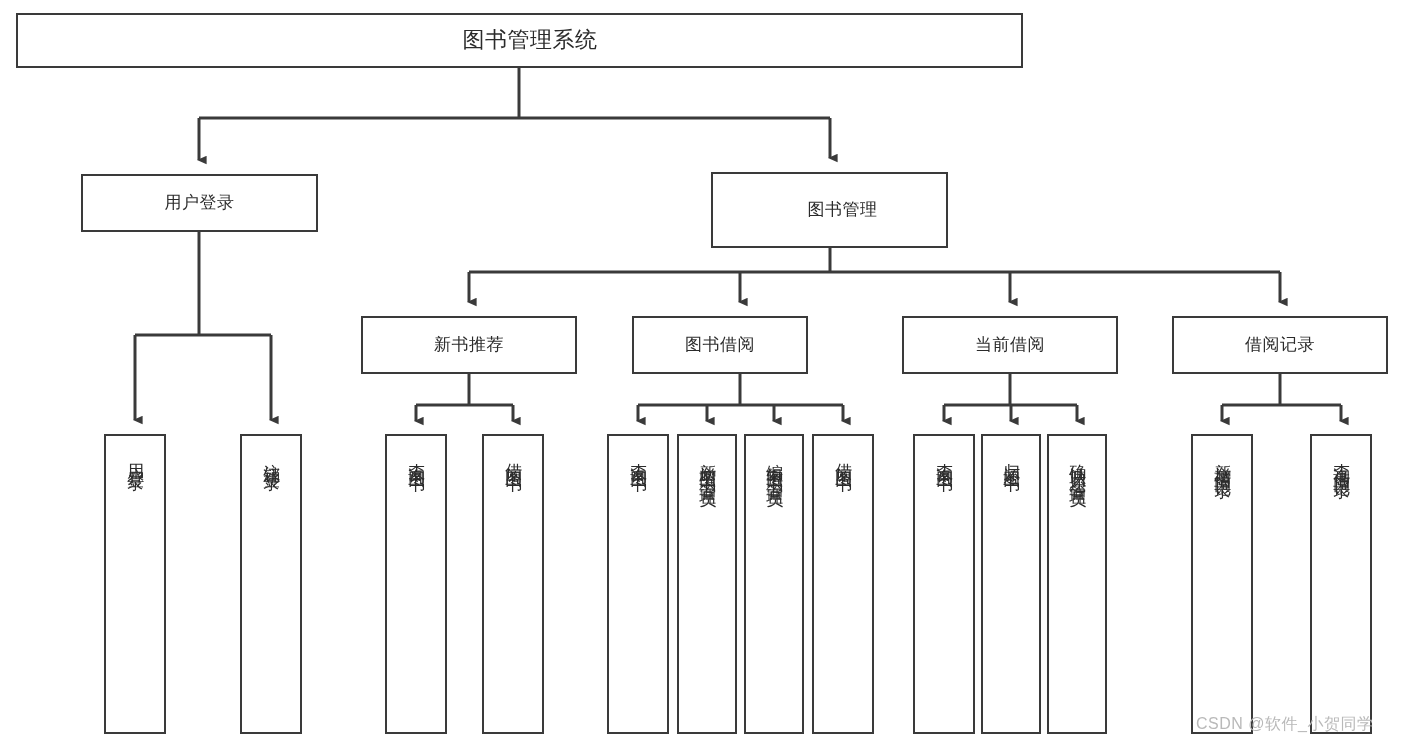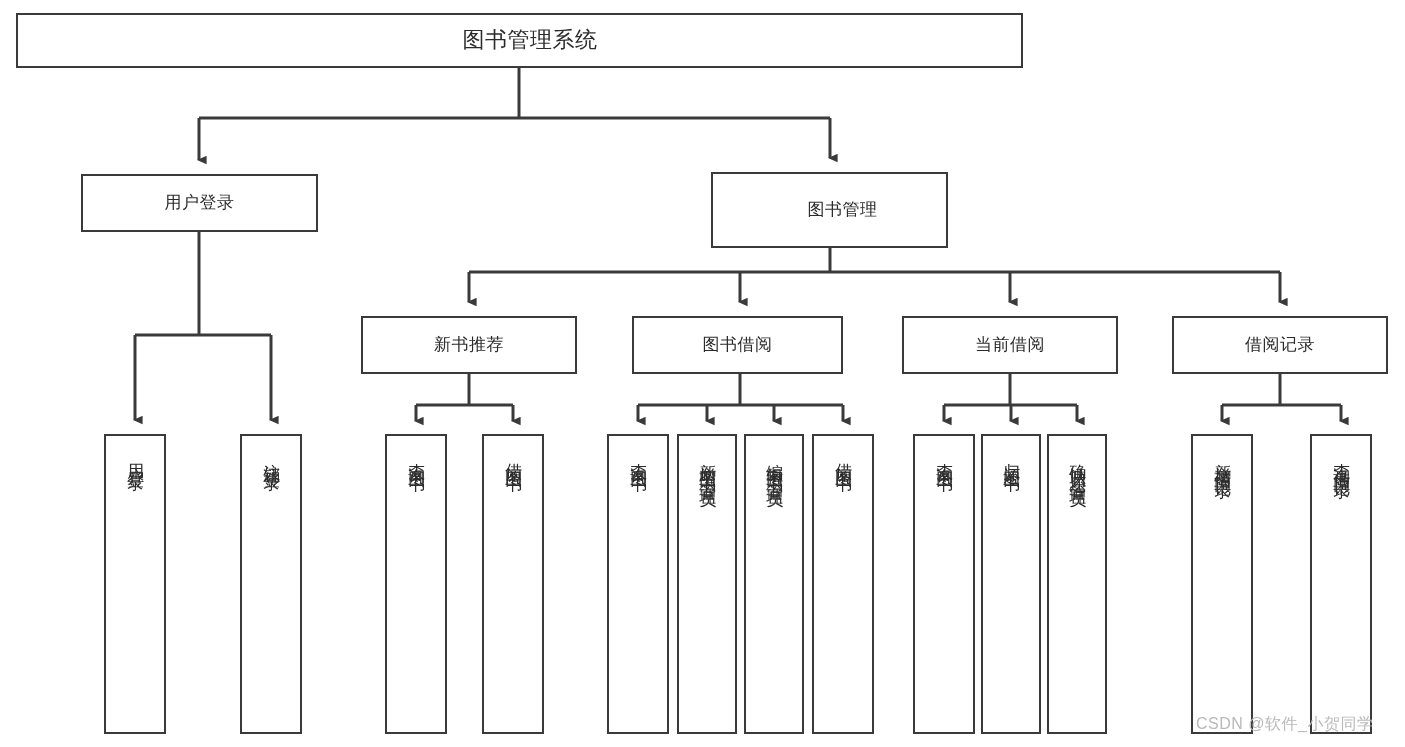--- a/index.html
+++ b/index.html
@@ -129,21 +129,21 @@
   <div class="node" style="left:81px; top:174px; width:237px; height:58px;">
     <span class="node-label">用户登录</span>
   </div>
   <div class="node" style="left:711px; top:172px; width:237px; height:76px;padding-left:26px;">
     <span class="node-label">图书管理</span>
   </div>
 
   <div class="node" style="left:361px; top:316px; width:216px; height:58px;">
     <span class="node-label">新书推荐</span>
   </div>
-  <div class="node" style="left:632px; top:316px; width:211px; height:58px;">
+  <div class="node" style="left:632px; top:316px; width:176px; height:58px;">
     <span class="node-label">图书借阅</span>
   </div>
   <div class="node" style="left:1172px; top:316px; width:216px; height:58px;">
     <span class="node-label">借阅记录</span>
   </div>
   <div class="node" style="left:902px; top:316px; width:216px; height:58px;">
     <span class="node-label">当前借阅</span>
   </div>
 
   <div class="node leaf" style="left:104px; top:434px; width:62px; height:300px;">

